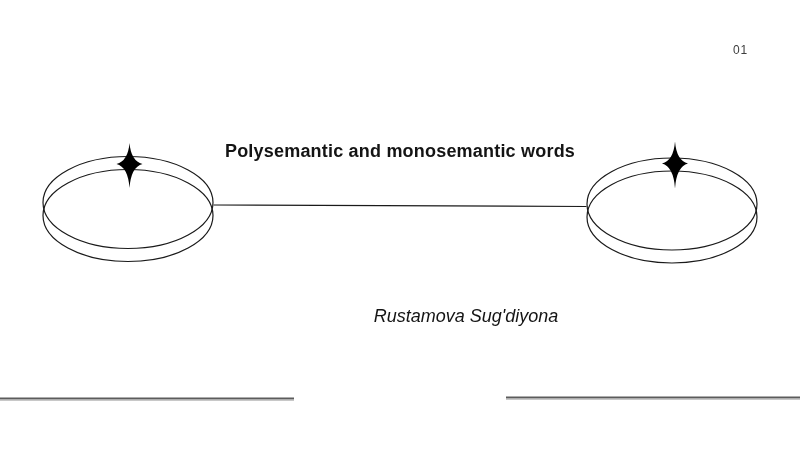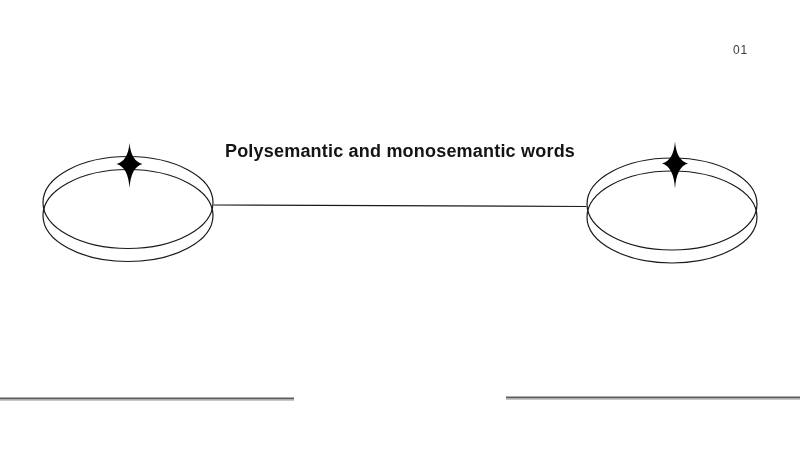--- a/index.html
+++ b/index.html
@@ -95,14 +95,15 @@
     <g>
       <line class="divider-dark" x1="506" y1="397.5" x2="800" y2="397.5"></line>
       <line class="divider-light" x1="506" y1="399.5" x2="800" y2="399.5"></line>
     </g>
   </svg>
 
   <div class="page-number">01</div>
 
   <h1 class="slide-title">Polysemantic and monosemantic words</h1>
 
+  <div class="slide-subtitle">Rustamova Sug'diyona</div>
 
 </div>
 
 </body></html>

